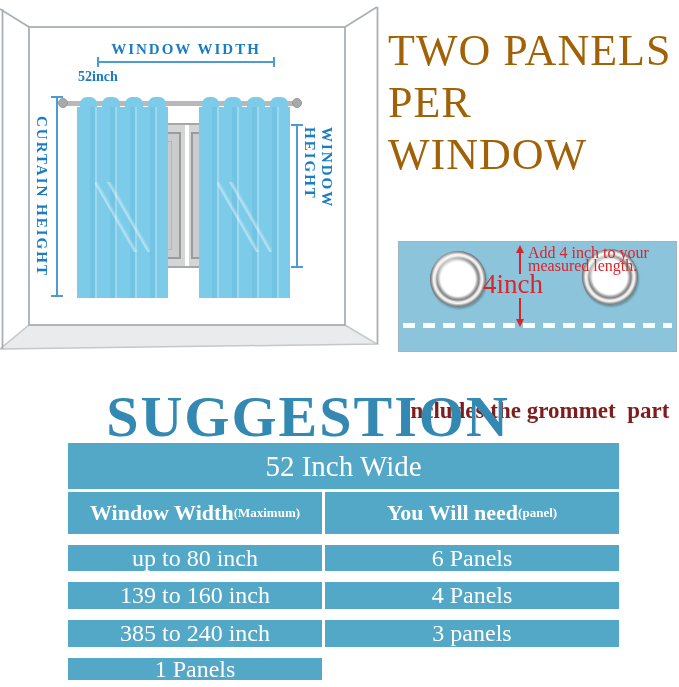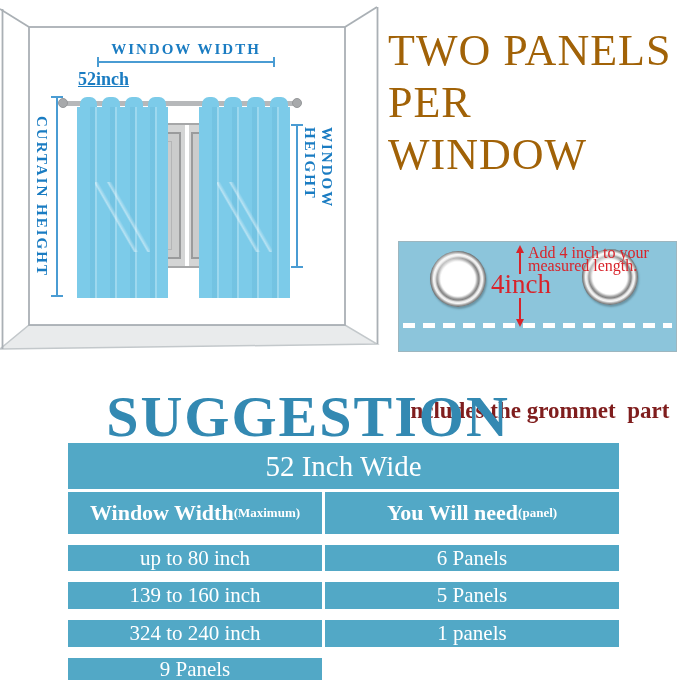--- a/index.html
+++ b/index.html
@@ -31,21 +31,21 @@
     background:
       repeating-linear-gradient(90deg, transparent 0 13px, rgba(40,125,165,.10) 13px 18px, rgba(255,255,255,.25) 18px 20px),
       #7ccbe9; }
   .curtain-body::after { content:""; position:absolute; left:18px; top:75px; width:55px; height:70px;
       background:linear-gradient(60deg, transparent 40%, rgba(255,255,255,.45) 42%, transparent 46%,
                  transparent 54%, rgba(255,255,255,.45) 56%, transparent 60%); }
 
   .label-blue { color:#1a7cc2; font-weight:bold; }
   .ww-label { position:absolute; left:97px; top:41px; width:178px; text-align:center;
               font-size:15px; letter-spacing:2px; }
-  .width-val { position:absolute; left:78px; top:69px; font-size:18px;text-decoration:underline; }
+  .width-val { position:absolute; left:78px; top:69px; font-size:14px; }
   .vlabel { position:absolute; writing-mode:vertical-rl; text-orientation:sideways;
             font-size:15px; letter-spacing:2px; }
   .ch-label { left:33px; top:116px; height:170px; }
   .wh-label { left:301px; top:127px; height:150px; }
 
   .measure-h { position:absolute; left:97px; top:57px; width:178px; height:10px;
                border-left:2px solid #4a9cd3; border-right:2px solid #4a9cd3; }
   .measure-h::before { content:""; position:absolute; left:0; right:0; top:4px; height:2px; background:#4a9cd3; }
   .measure-v { position:absolute; width:12px;
                border-top:2px solid #4a9cd3; border-bottom:2px solid #4a9cd3; }
@@ -68,36 +68,36 @@
       radial-gradient(circle, #ffffff 0 17px, #e4e4e4 18px, #a8a8a8 19.5px, #838383 21px,
                       #e9e9e9 23px, #f6f6f6 24.5px, #b0b0b0 26px, #787878 27.5px, #6a6a6a 28px);
     box-shadow:1px 2px 2px rgba(0,0,0,.25); }
   .grommet.gl { left:31px; top:9px; } .grommet.gr { left:183px; top:7px; }
   .arr { position:absolute; left:120px; width:2px; background:#d8242b; }
   .arr::before { content:""; position:absolute; left:-3px; border-left:4px solid transparent; border-right:4px solid transparent; }
   .arr.up { top:10px; height:22px; }
   .arr.up::before { top:-7px; border-bottom:8px solid #d8242b; }
   .arr.down { top:56px; height:22px; }
   .arr.down::before { bottom:-7px; border-top:8px solid #d8242b; }
-  .fig-measure { position:absolute; left:92px; top:27px; color:#d8242b; font-size:27px; }
+  .fig-measure { position:absolute; left:84px; top:27px; color:#d8242b; font-size:27px; }
   .fig-note { position:absolute; left:129px; top:4px; color:#d8242b; font-size:16px; line-height:13px; z-index:3; }
   .dash-line { position:absolute; left:4px; right:4px; top:81px; height:5px;
                background:repeating-linear-gradient(90deg, #fff 0 12px, transparent 12px 20px); }
 
   
   .sugg-title { position:absolute; left:0; top:383px; width:616px; text-align:center;
                 color:#3389b2; font-size:58px; font-weight:bold; letter-spacing:2px; }
   .sugg-table { position:absolute; left:68px; top:443px; width:551px; height:237px;
                 display:grid; grid-template-columns:254px 294px; grid-template-rows:46px 42px 34px 35px 35px 30px;
                 gap:3px; color:#fff; }
   .cell { background:#52a8c6; display:flex; align-items:center; justify-content:center; }
   .t-title { grid-column:1 / -1; font-size:29px; }
   .t-head { font-size:22px; font-weight:bold; }
   .t-head .note { font-size:13px; }
-  .t-data { font-size:21px;margin-top:8px; }
+  .t-data { font-size:24px;margin-top:8px; }
 </style>
 </head>
 <body>
 
 <div class="page">
 
   <div class="room">
     <svg width="390" height="360" viewBox="0 0 390 360">
       <polygon points="29,325 345,325 377,344 0,349" fill="#e9ebec" stroke="#c3c8cb" stroke-width="1.5"></polygon>
       <rect x="29" y="27" width="316" height="298" fill="#ffffff" stroke="#aab0b5" stroke-width="1.8"></rect>
@@ -185,19 +185,19 @@
       <span class="note">(Maximum)</span>
     </div>
     <div class="cell t-head">
       <span>You Will need</span>
       <span class="note">(panel)</span>
     </div>
 
     <div class="cell t-data">up to 80 inch</div>
     <div class="cell t-data">6 Panels</div>
     <div class="cell t-data">139 to 160 inch</div>
-    <div class="cell t-data">5 Panels</div>
-    <div class="cell t-data">324 to 240 inch</div>
-    <div class="cell t-data">1 panels</div>
-    <div class="cell t-data">9 Panels</div>
+    <div class="cell t-data">4 Panels</div>
+    <div class="cell t-data">385 to 240 inch</div>
+    <div class="cell t-data">3 panels</div>
+    <div class="cell t-data">1 Panels</div>
   </div>
 
 </div>
 
 </body></html>

